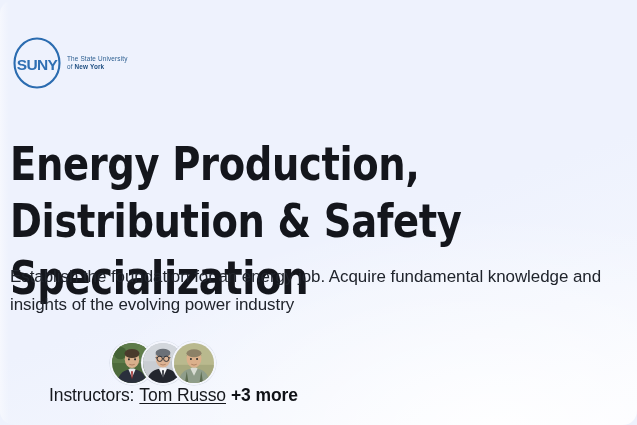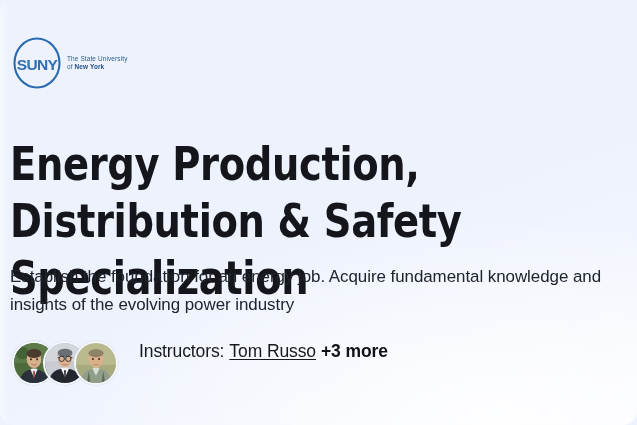--- a/index.html
+++ b/index.html
@@ -98,23 +98,25 @@
     line-height: 1.62;
     color: #20242c;
     letter-spacing: -0.05px;
     transform: scaleX(0.985);
     transform-origin: left top;
   }
 
   
   #instructors-row {
     position: absolute;
-    left: 12px;
+    left: 28px;
     top: 341px;
     display: flex;
+    align-items: center;
+    flex-direction: column;
   }
   #avatar-stack {
     display: flex;
     align-items: center;
     flex: none;
   }
   .avatar {
     width: 44px;
     height: 44px;
     border-radius: 50%;

